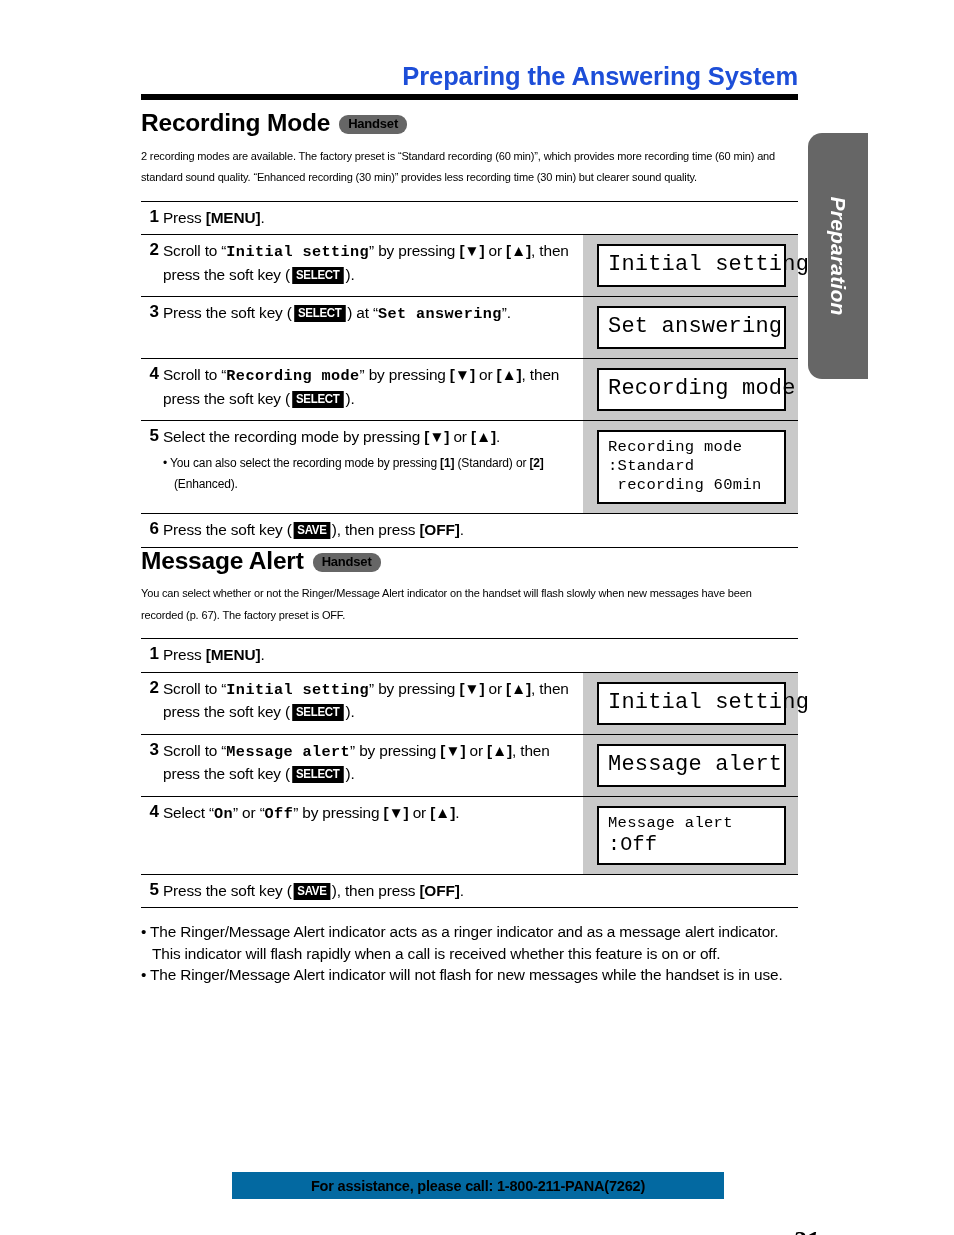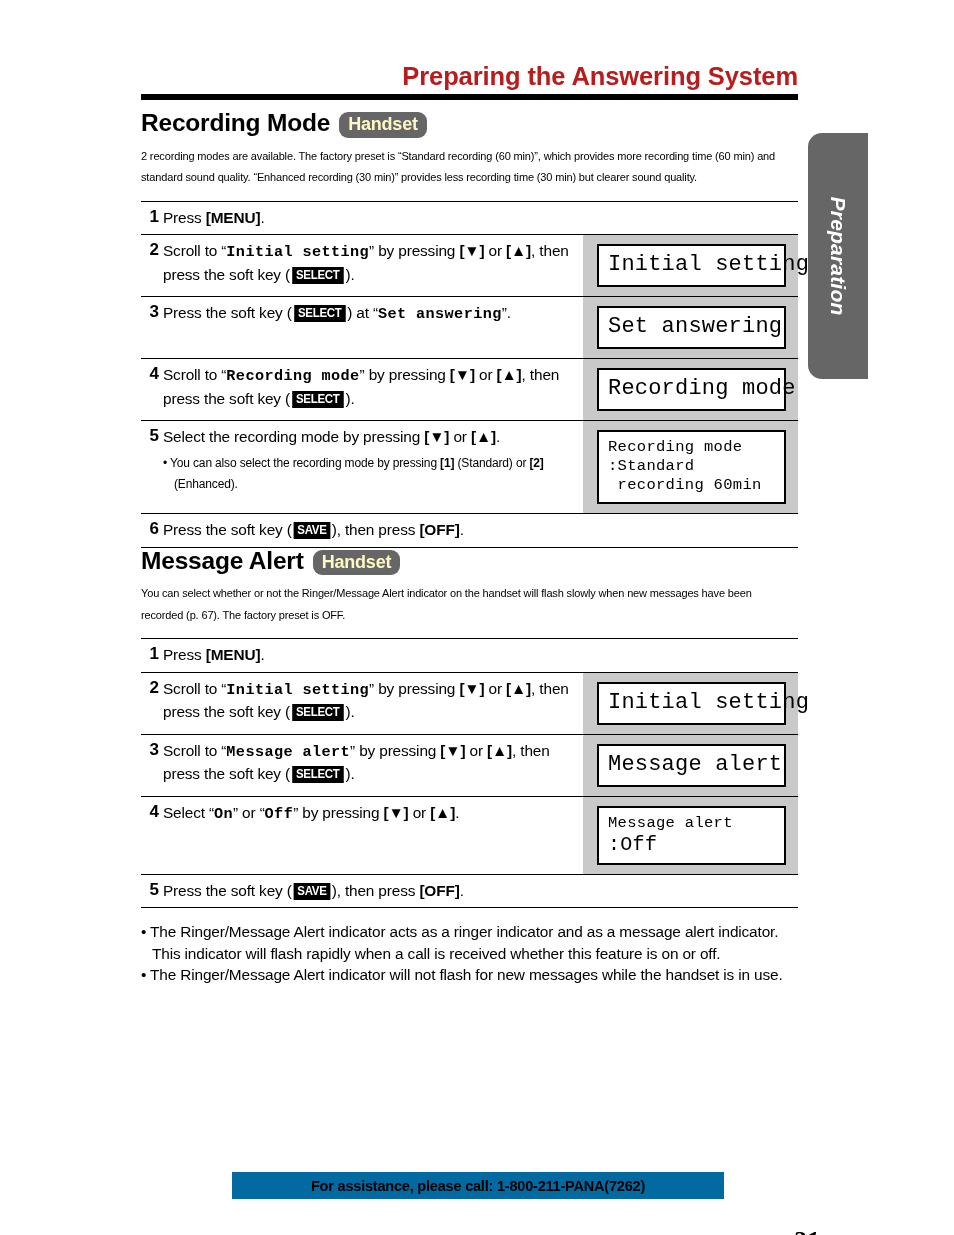--- a/index.html
+++ b/index.html
@@ -26,21 +26,21 @@
   
   .runhead {
     position: absolute;
     left: 141px;
     top: 62px;
     width: 657px;
     text-align: right;
     font-size: 25.5px;
     font-weight: bold;
     letter-spacing: -0.1px;
-    color: #b91c1c;
+    color: #1d4ed8;
   }
   .runhead-rule {
     position: absolute;
     left: 141px;
     top: 94px;
     width: 657px;
     height: 6px;
     background: #000;
   }
 
@@ -85,22 +85,22 @@
   }
   .sec-head .title {
     font-size: 24.5px;
     font-weight: bold;
     letter-spacing: -0.2px;
     line-height: 1.05;
   }
   .badge-handset {
     display: inline-block;
     background: #666666;
-    color: #fef9c3;
-    font-size: 18px;
+    color: #000000;
+    font-size: 13px;
     font-weight: bold;
     letter-spacing: -0.2px;
     padding: 1px 9px 2px 9px;
     border-radius: 9px;
     line-height: 1.25;
     position: relative;
     top: 2px;
   }
 
   

